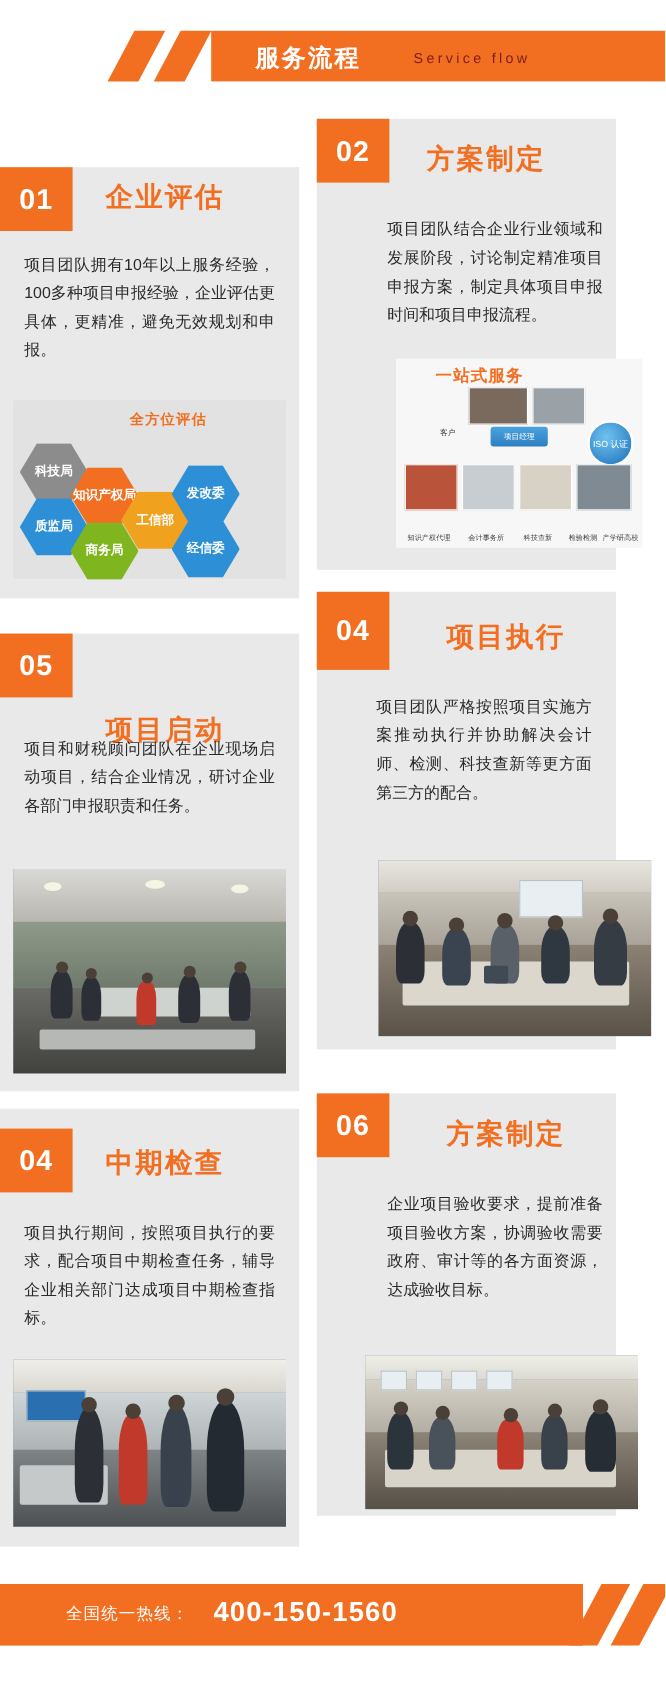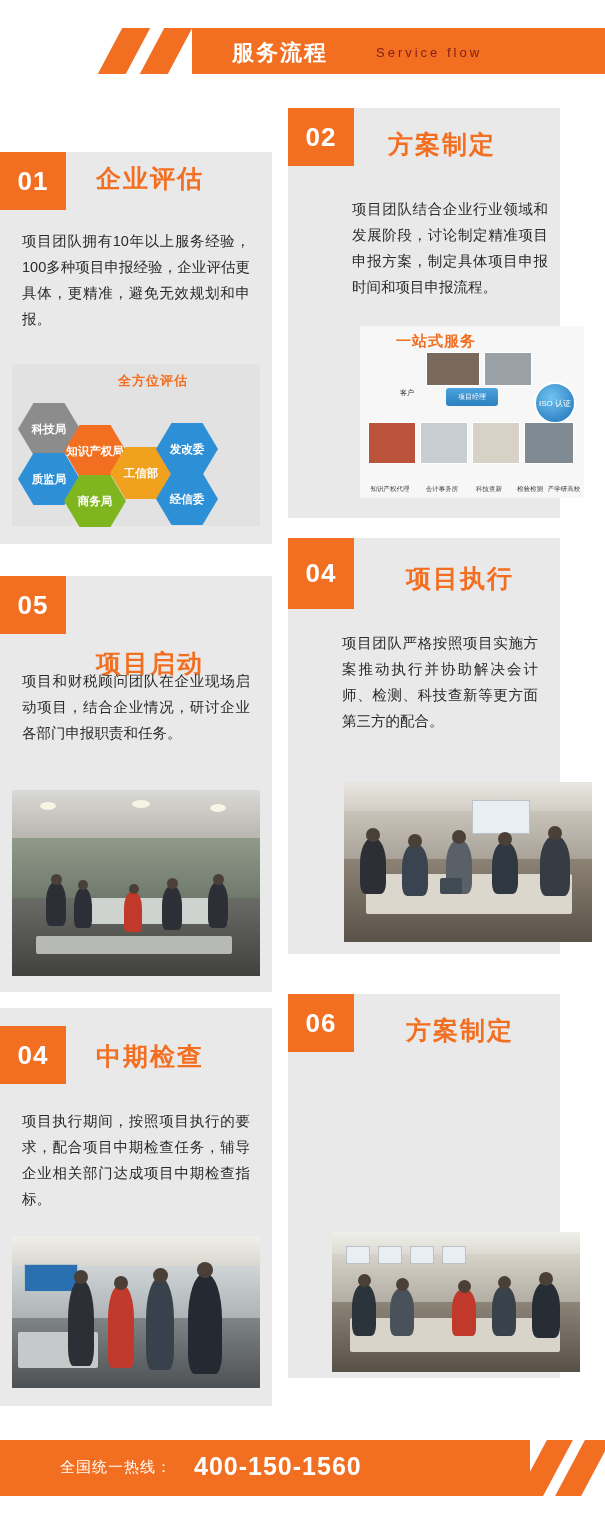--- a/index.html
+++ b/index.html
@@ -377,20 +377,21 @@
       <div class="sc-person" style="left:134px; top:42px; width:28px; height:92px; background:#39424c;"></div>
       <div class="sc-head" style="left:141px; top:32px; width:15px; height:15px;"></div>
       <div class="sc-person" style="left:176px; top:38px; width:34px; height:100px; background:#232a31;"></div>
       <div class="sc-head" style="left:185px; top:26px; width:16px; height:16px;"></div>
     </div>
   </div>
 
   <div class="card" id="card06"></div>
   <div class="card-num" id="num06">06</div>
   <div class="card-title" id="title06">方案制定</div>
+  <div class="card-text" id="text06">企业项目验收要求，提前准备项目验收方案，协调验收需要政府、审计等的各方面资源，达成验收目标。</div>
 
   <div class="photo" id="photo06">
     <div class="scene">
       <div class="sc-ceil" style="height:16%; background:linear-gradient(#efefe9,#dcdad2);"></div>
       <div class="sc-wall" style="top:16%; height:34%; background:linear-gradient(#d6d2c8,#b3aea4);"></div>
       <div class="sc-floor" style="height:50%; background:linear-gradient(#8d8478,#575046);"></div>
       <div class="sc-win" style="left:14px;  top:14px; width:24px; height:18px;"></div>
       <div class="sc-win" style="left:46px;  top:14px; width:24px; height:18px;"></div>
       <div class="sc-win" style="left:78px;  top:14px; width:24px; height:18px;"></div>
       <div class="sc-win" style="left:110px; top:14px; width:24px; height:18px;"></div>

